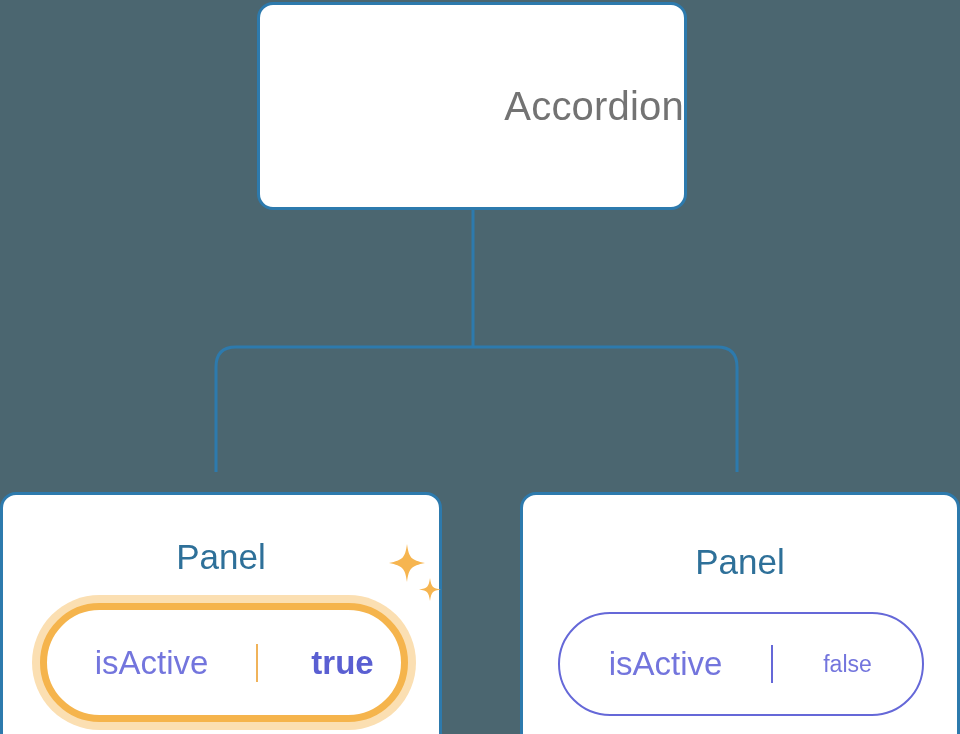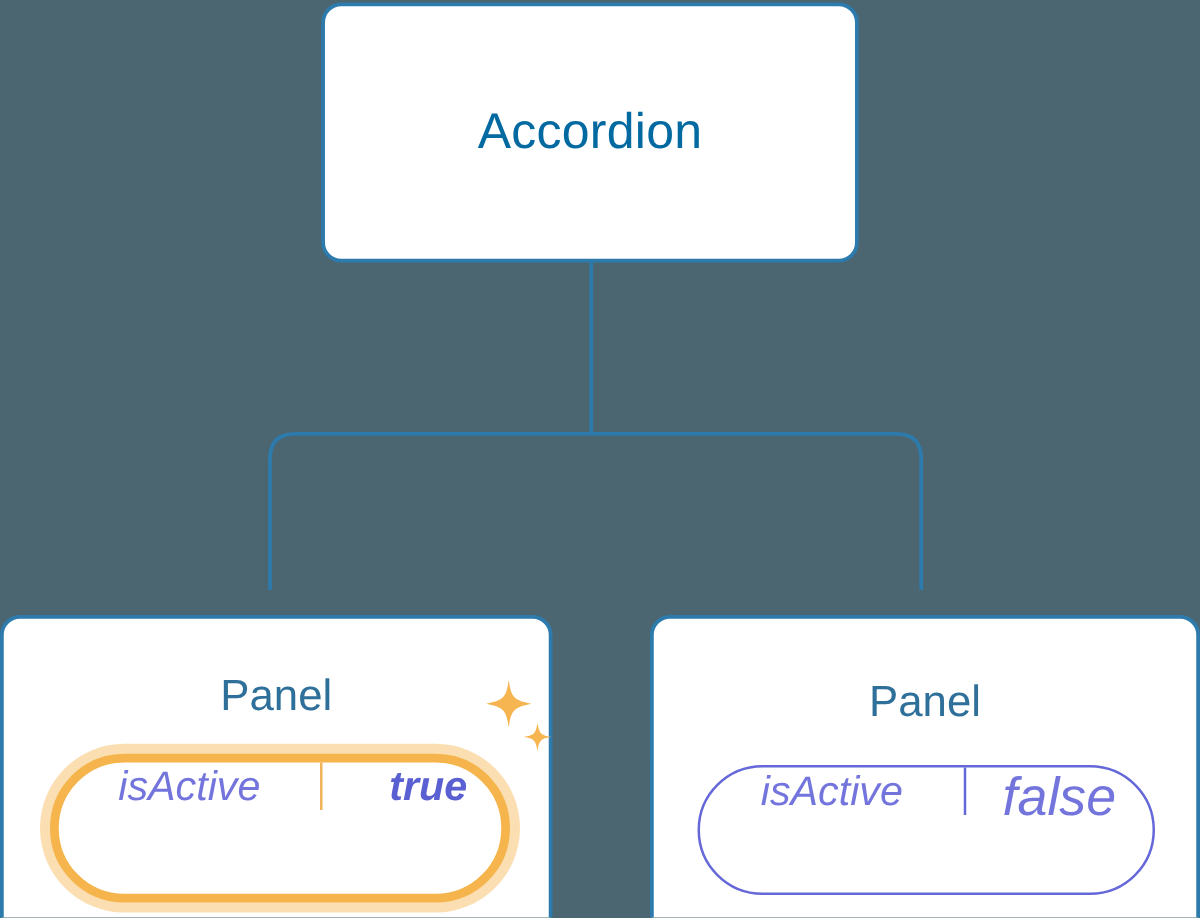--- a/index.html
+++ b/index.html
@@ -46,22 +46,22 @@
     top: 2px;
     width: 430px;
     height: 208px;
   }
   .root-title {
     position: absolute;
     left: 0;
     right: 0;
     top: 50%;
     transform: translateY(-50%);
-    text-align: center;
-    color: #0369a1;
+    text-align: right;
+    color: #737373;
     font-size: 40px;
     font-weight: 400;
     letter-spacing: 0.2px;
   }
 
   
   .panel-card {
     top: 492px;
     height: 262px;
     border-radius: 16px;
@@ -78,24 +78,23 @@
     font-size: 35px;
     font-weight: 400;
   }
   #panel-card-left  .panel-title { top: 42px; }
   #panel-card-right .panel-title { top: 47px; }
 
   
   .pill {
     position: absolute;
     display: flex;
-    align-items: flex-start;
+    align-items: center;
     box-sizing: border-box;
     background: #ffffff;
-    font-style: italic;
   }
   .pill-key,
   .pill-val {
     display: flex;
     align-items: center;
     justify-content: center;
     box-sizing: border-box;
     white-space: nowrap;
   }
 
@@ -110,21 +109,21 @@
   }
   .pill.plain .pill-key {
     width: 213px;
     border-right: 2px solid #6568d8;
     color: #7375dd;
     font-size: 33px;
   }
   .pill.plain .pill-val {
     flex: 1;
     color: #7375dd;
-    font-size: 43px;
+    font-size: 23px;
   }
 
   
   .pill.highlight {
     left: 37px;
     top: 108px;
     width: 368px;
     height: 119px;
     border: 7px solid #f5b44c;
     border-radius: 60px;

